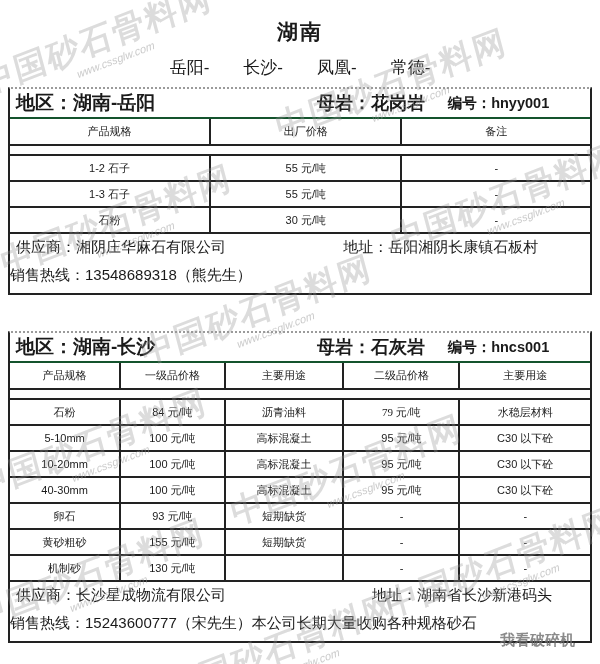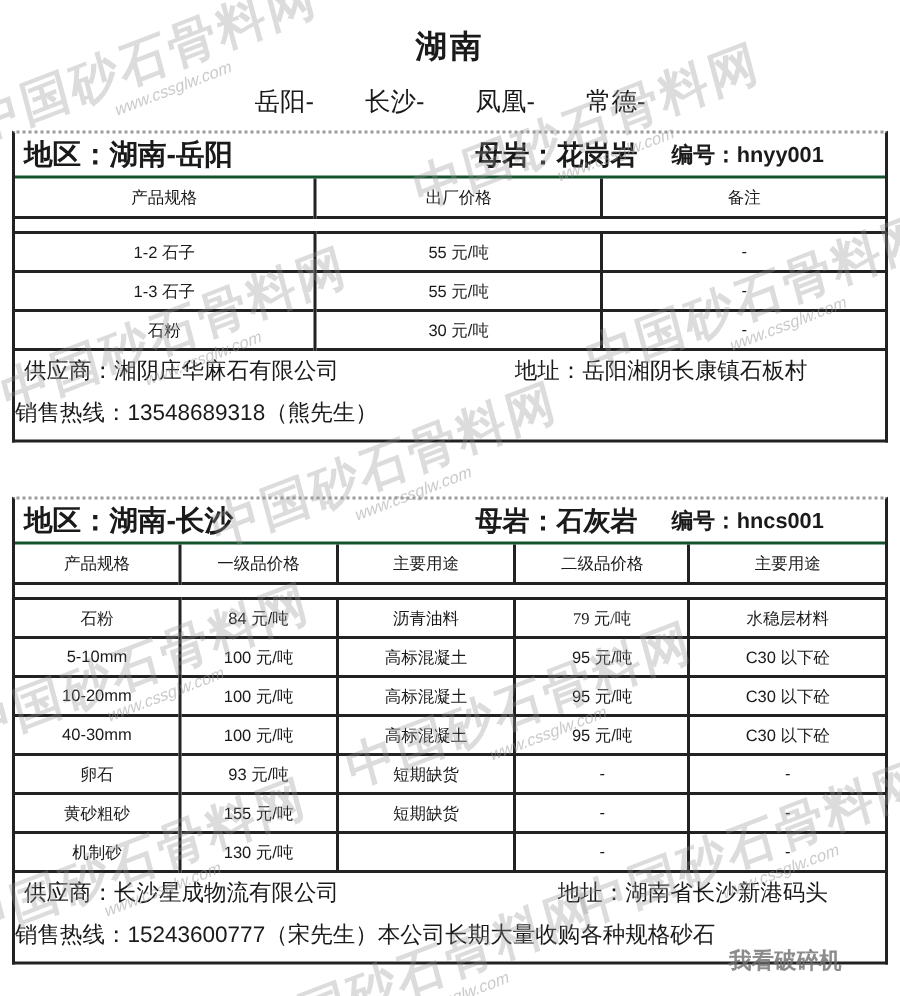--- a/index.html
+++ b/index.html
@@ -81,21 +81,21 @@
   }
   .wm {
     position: absolute;
     transform: rotate(-21deg) skewX(-6deg);
     white-space: nowrap;
     color: rgba(150,150,150,0.33);
   }
   .wm-text { display: block; font-size: 33px; font-weight: bold; letter-spacing: 2px; }
   .wm-url  { display: block; font-size: 11px; font-style: italic; margin: -4px 0 0 95px; color: rgba(150,150,150,0.5); }
   .corner-wm {
-    position: absolute; left: 486px; top: 631px;
+    position: absolute; left: 500px; top: 631px;
     z-index: 7; white-space: nowrap;
     font-size: 15px; font-weight: bold;
     color: rgba(110,110,110,0.8);
     pointer-events: none;
   }
 </style>
 </head>
 <body>
 
 <div class="wm-layer">

